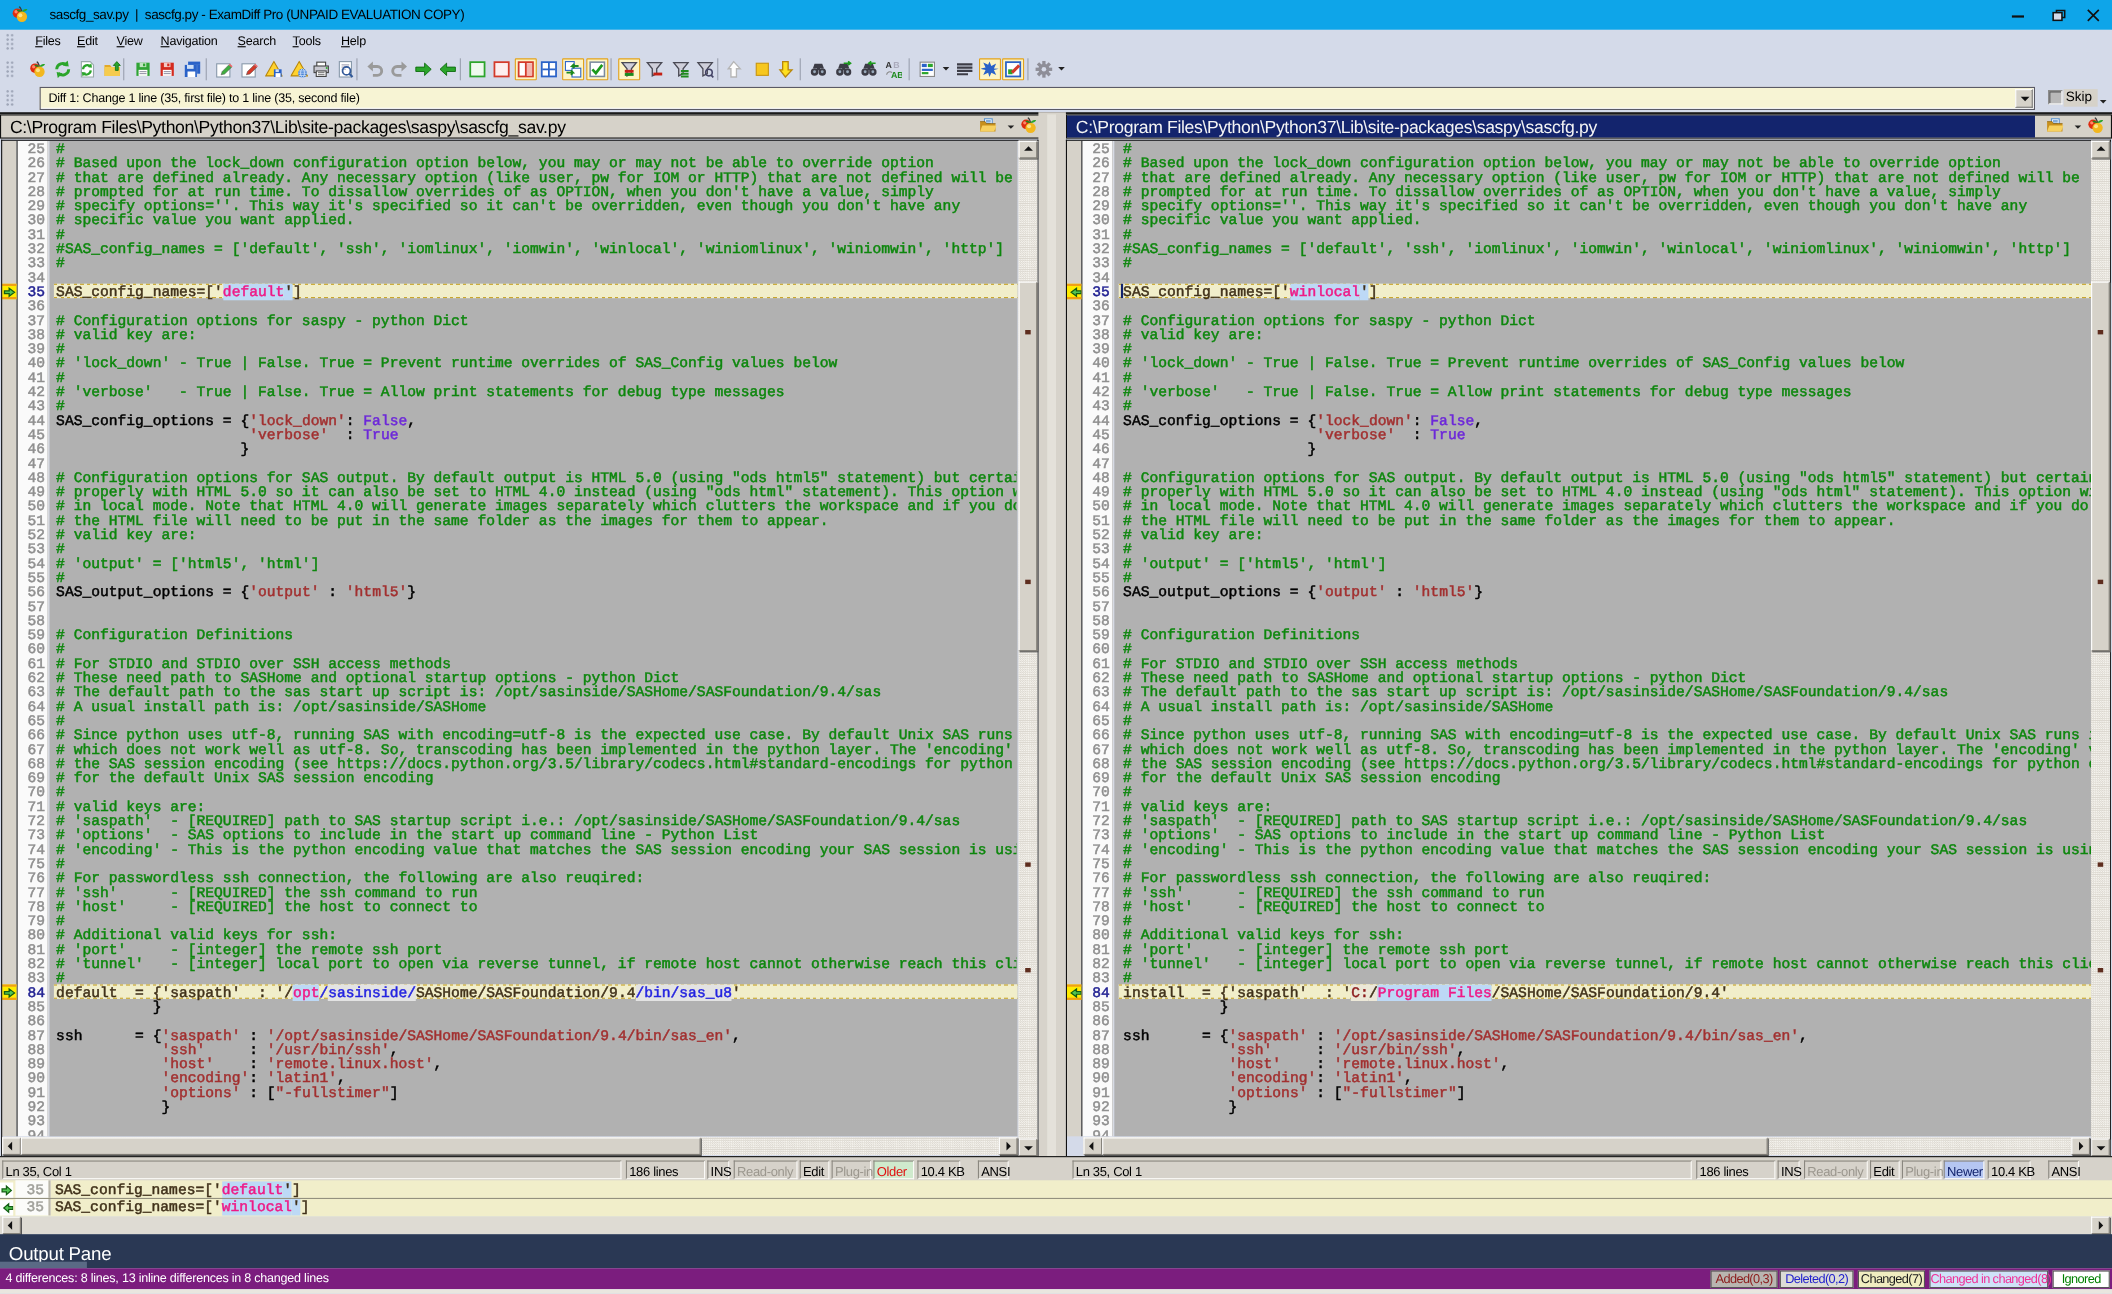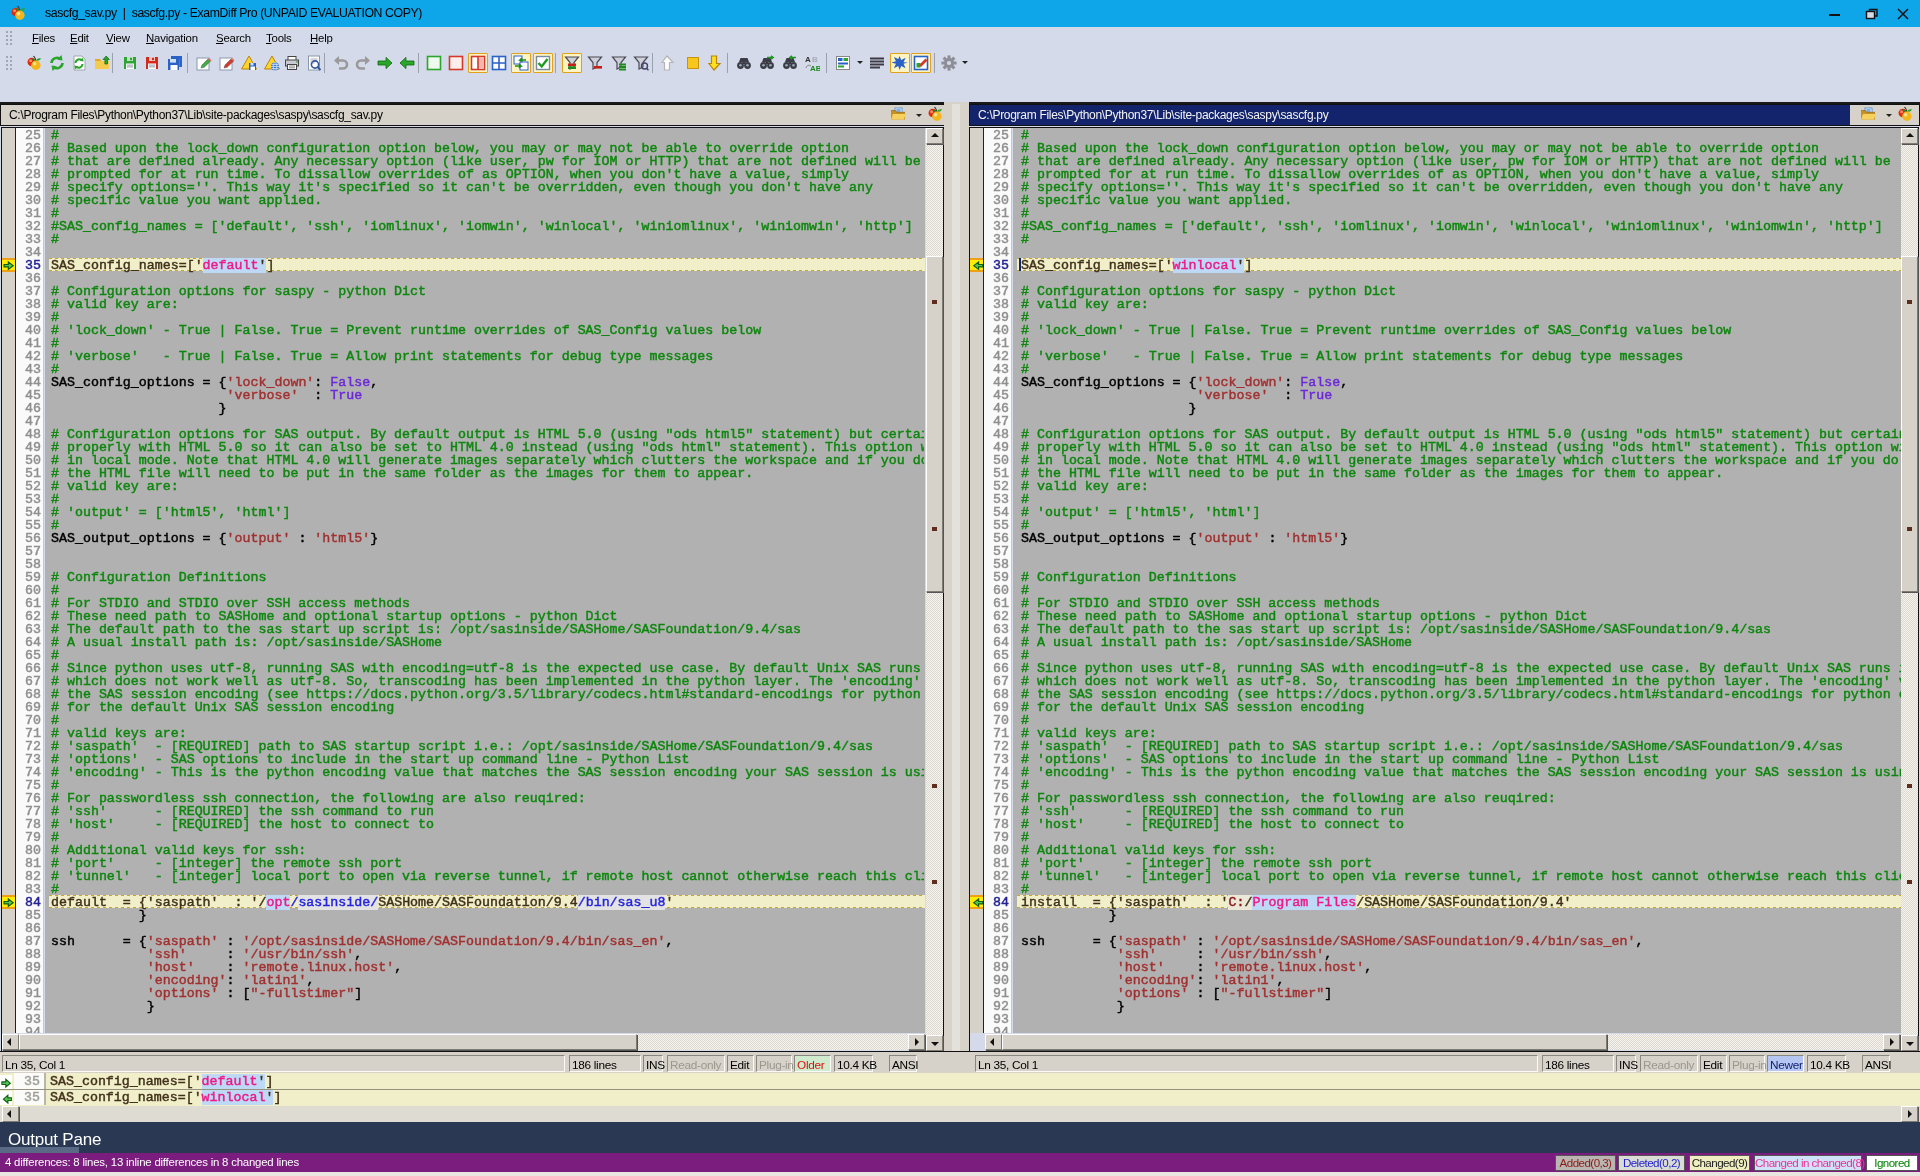--- a/index.html
+++ b/index.html
@@ -22,21 +22,21 @@
 
 #dbar{position:absolute;left:0;top:77px;width:1920px;height:25px}
 #combo{position:absolute;left:36px;top:2px;width:1814px;height:21px;background:#f7f4d4;border:1px solid #5a5a66;box-shadow:inset -1px -1px 0 #fff}
 #combo .ct{position:absolute;left:7px;top:3.5px;font-size:11.4px;letter-spacing:-0.2px;color:#000}
 #cbtn{position:absolute;right:1px;top:1px;width:16px;height:17px;background:#d6d2c9;border:1px solid #fff;border-right-color:#7a7a7a;border-bottom-color:#7a7a7a}
 #cbtn b{position:absolute;left:4px;top:6px;width:0;height:0;border:4px solid transparent;border-top-color:#111;border-bottom-width:0}
 #skipbox{position:absolute;left:1862px;top:5px;width:13px;height:13px;background:#b9b9b9;border:1px solid #808080;border-right-color:#fff;border-bottom-color:#fff;box-shadow:inset 1px 1px 0 #555}
 #skiplab{position:absolute;left:1876px;top:4px;width:31px;height:16px;background:#d6d2c9;font-size:12.3px;padding-left:2px}
 
 #hline{position:absolute;left:0;top:102px;width:1920px;height:2px;background:#1a1a1a}
-.hdr{position:absolute;top:104px;height:22px;font-size:12px;letter-spacing:-0.3px}
+.hdr{position:absolute;top:104px;height:22px;font-size:16px;letter-spacing:-0.3px}
 #hdrL{left:0;width:949px;background:#d6d2c9;border:1px solid #111;color:#000}
 #hdrR{left:969px;width:951px;background:#d6d2c9;border:1px solid #111}
 #hdrRblue{position:absolute;left:0;top:0;width:880px;height:20px;background:#13246d;color:#f4f4f4}
 .hdr .pt{position:absolute;left:8px;top:3px;white-space:pre}
 .hico{position:absolute;top:1px}
 
 .paneborder{position:absolute;border:1px solid #111}
 .gutter{position:absolute;top:128px;height:905px;background:#d6d2c9;width:13px}
 .numcol{position:absolute;top:128px;height:905px;width:29px;background:#fafafa;border-right:1px solid #c8c8c8}
 .codebg{position:absolute;top:128px;height:905px;background:#b1b1b1}
@@ -421,20 +421,32 @@
               <rect x="-1.5" y="-7.6" width="3" height="15.2" transform="rotate(45)"></rect>
               <rect x="-1.5" y="-7.6" width="3" height="15.2" transform="rotate(90)"></rect>
               <rect x="-1.5" y="-7.6" width="3" height="15.2" transform="rotate(135)"></rect>
             </g>
           </g>
           <circle cx="8" cy="8" r="2.1" fill="#d4dae9"></circle>
         </svg>
       </div>
       <div class="ddarw" style="left:857px;top:12px"></div>
       <div class="ddarw" style="left:962px;top:12px"></div>
+    </div>
+    <div id="dbar">
+      <div class="grip" style="left:5px;top:4px"></div>
+      <div id="combo">
+        <div class="ct">Diff 1: Change 1 line (35, first file) to 1 line (35, second file)</div>
+        <div id="cbtn">
+          <b></b>
+        </div>
+      </div>
+      <div id="skipbox"></div>
+      <div id="skiplab">Skip</div>
+      <div class="ddarw" style="left:1909px;top:14px"></div>
     </div>
     <div id="hline"></div>
     <div class="hdr" id="hdrL">
       <div class="pt">C:\Program Files\Python\Python37\Lib\site-packages\saspy\sascfg_sav.py</div>
       <div class="hico" style="left:889px"><svg width="16" height="16" viewBox="0 0 16 16">
           <rect x="4.5" y="1.5" width="8" height="8.5" fill="#5b93cf"></rect>
           <rect x="5.5" y="2.5" width="6" height="7" fill="#fff"></rect>
           <path d="M6.3 4h4.4M6.3 6h4.4" stroke="#5b93cf" stroke-width="1.3"></path>
           <path d="M1 4.5h4.5l1.2 1.8H15v7.2H1z" fill="#c8901c"></path>
           <path d="M1 13.5l2-5.5h13l-2.3 5.5z" fill="#f7d160"></path>
@@ -900,17 +912,17 @@
       </div>
     </div>
     <div id="oband">
       <div class="t">Output Pane</div>
     </div>
     <div id="otab"></div>
     <div id="pbar">
       <div class="t">4 differences: 8 lines, 13 inline differences in 8 changed lines</div>
       <div class="badge" style="left:1555px;width:61px;color:#8b1a1a;background:#b9b5b0">Added(0,3)</div>
       <div class="badge" style="left:1618px;width:67px;color:#2222cc;background:#dbdbd6">Deleted(0,2)</div>
-      <div class="badge" style="left:1689px;width:61px;color:#1a1a1a;background:#f0edc0">Changed(9)</div>
+      <div class="badge" style="left:1689px;width:61px;color:#1a1a1a;background:#f0edc0">Changed(7)</div>
       <div class="badge" style="left:1754px;width:108px;color:#f03098;background:#cfe2f8">Changed in changed(8)</div>
       <div class="badge" style="left:1866px;width:52px;color:#008000;background:#ffffff">Ignored</div>
     </div>
     <div id="bstrip"></div>
   </div>
 </body></html>

